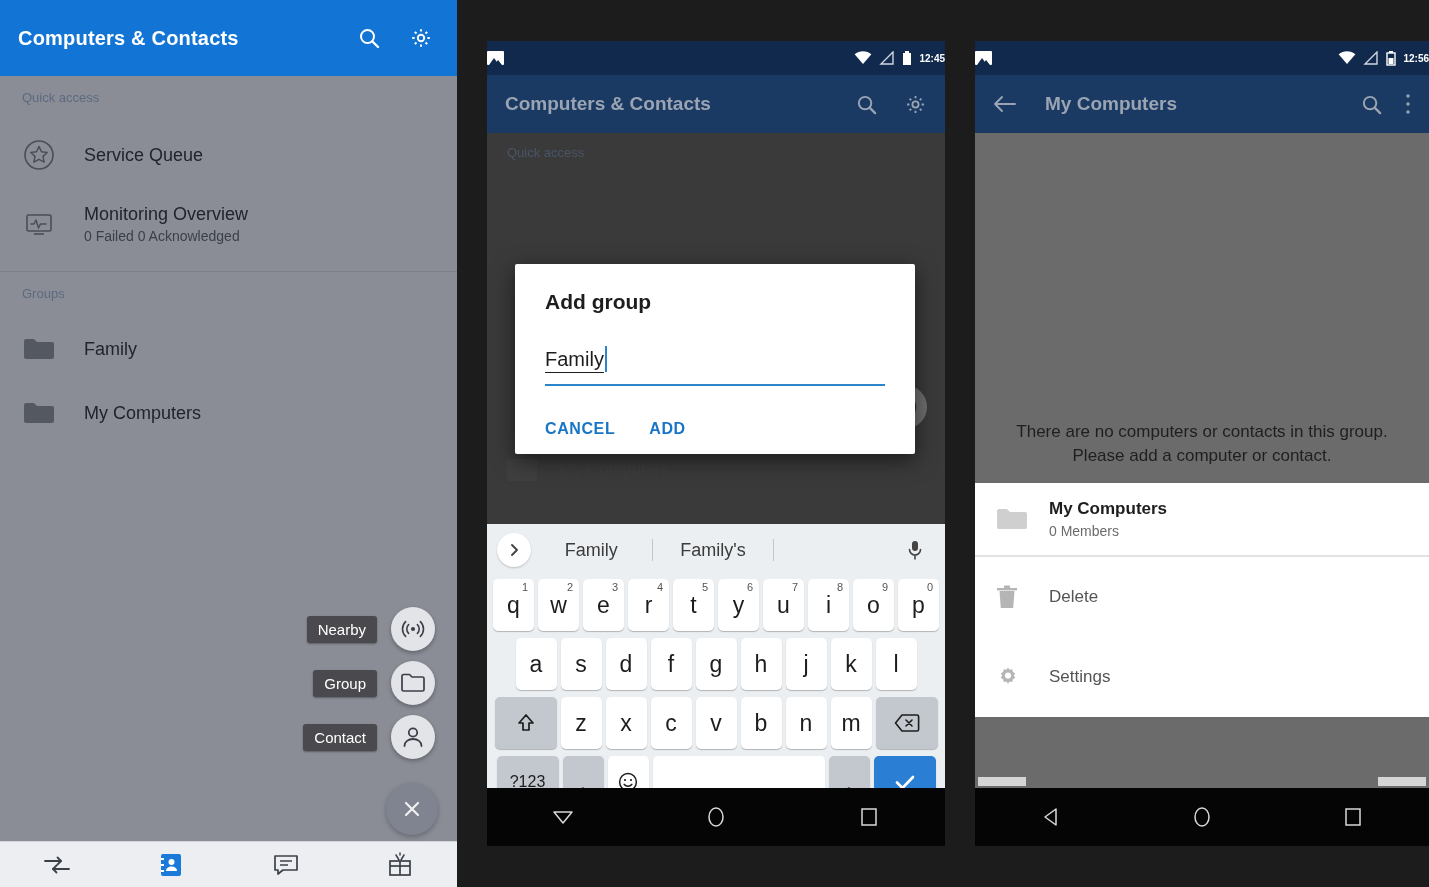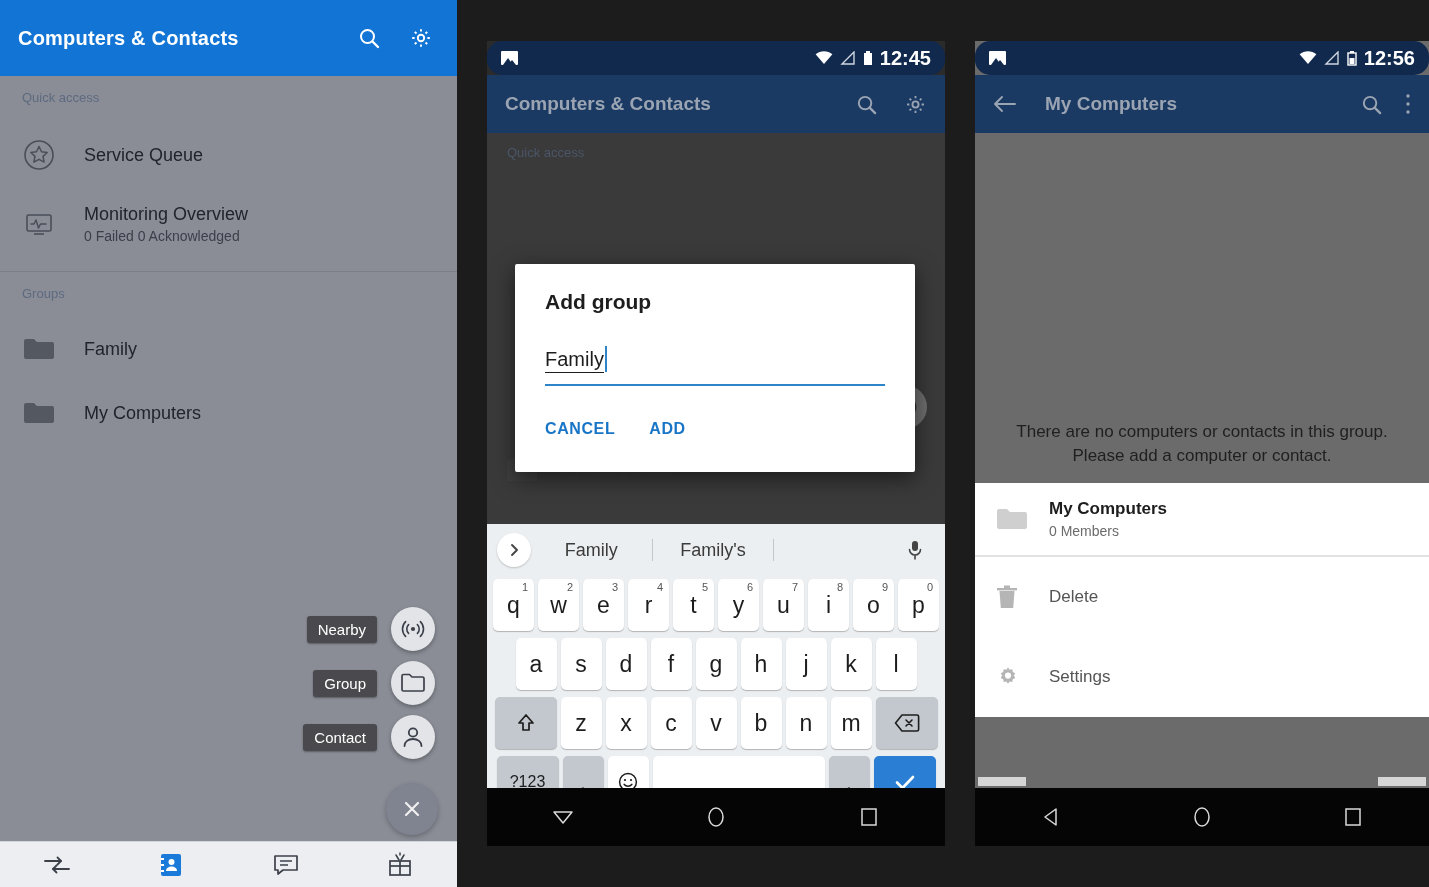--- a/index.html
+++ b/index.html
@@ -31,39 +31,39 @@
   .fab-item{display:flex;align-items:center;gap:14px;}
   .fab-lbl{background:#4a4a4e;color:#fff;font-size:15px;padding:5px 11px;border-radius:3px;white-space:nowrap;box-shadow:0 1px 2px rgba(0,0,0,.35);}
   .fab-mini{width:44px;height:44px;border-radius:50%;background:#e3e4e8;display:flex;align-items:center;justify-content:center;box-shadow:0 2px 4px rgba(0,0,0,.3);}
   .fab-close{width:52px;height:52px;border-radius:50%;background:#808390;display:flex;align-items:center;justify-content:center;margin-top:14px;margin-right:-3px;box-shadow:0 2px 5px rgba(0,0,0,.25);}
 
   .p1-bottomnav{position:absolute;left:0;bottom:0;width:457px;height:46px;background:#eceef1;border-top:1px solid #d2d5da;display:flex;align-items:center;}
   .bn-item{flex:1;display:flex;align-items:center;justify-content:center;}
 
   
   .p2{position:absolute;left:487px;top:41px;width:458px;height:805px;background:#2b2b2b;overflow:hidden;}
-  .sysbar{height:34px;background:#10294d;display:flex;align-items:center;padding:0 14px;color:#fff;font-size:20px;font-weight:bold;border-radius:15px;}
+  .sysbar{height:34px;background:#10294d;display:flex;align-items:center;padding:0 0;color:#fff;font-size:10px;font-weight:bold;}
   .sysbar .left{flex:1;display:flex;align-items:center;}
   .sysbar .right{display:flex;align-items:center;gap:7px;}
   .imgicon{width:17px;height:14px;background:#fff;border-radius:1px;position:relative;overflow:hidden;}
   .imgicon:after{content:"";position:absolute;left:2px;bottom:0;width:0;height:0;border-left:5px solid transparent;border-right:5px solid transparent;border-bottom:7px solid #10294d;}
   .imgicon:before{content:"";position:absolute;right:2px;bottom:0;width:0;height:0;border-left:4px solid transparent;border-right:4px solid transparent;border-bottom:5px solid #10294d;}
   .p2-appbar{height:58px;background:#1b3a63;display:flex;align-items:center;padding:0 18px;}
   .p2-title{flex:1;color:#9aa4b2;font-size:19px;font-weight:bold;}
   .p2-actions{display:flex;gap:26px;align-items:center;}
   .p2-content{position:relative;height:713px;background:#3a3a3a;}
   .p2-qa{font-size:13px;color:#4a5568;padding:12px 0 0 20px;}
   .p2-ghostrow{display:flex;align-items:center;padding:0 20px;height:56px;color:#2f2f2f;}
   .gfolder{width:30px;height:22px;background:#3f3f3f;border-radius:2px;}
   .gtext{margin-left:22px;font-size:17px;color:#3e3e3e;}
   .p2-fabrow{position:absolute;right:18px;top:252px;display:flex;align-items:center;gap:14px;}
   .p2-fablbl{background:#3b3b3b;color:#a9a9a9;font-size:15px;padding:5px 11px;border-radius:3px;}
   .p2-fabmini{width:44px;height:44px;border-radius:50%;background:#6e6e6e;display:flex;align-items:center;justify-content:center;}
 
-  .dlg{position:absolute;left:28px;top:131px;width:400px;background:#fff;border-radius:2px;box-shadow:0 6px 22px rgba(0,0,0,.55);padding:26px 30px 26px;}
+  .dlg{position:absolute;left:28px;top:131px;width:400px;background:#fff;border-radius:2px;box-shadow:0 6px 22px rgba(0,0,0,.55);padding:26px 30px 8px;}
   .dlg-title{font-size:21px;font-weight:bold;color:#1d1d1d;}
   .dlg-field{margin-top:32px;position:relative;height:40px;border-bottom:2px solid #2e84c8;}
   .dlg-val{font-size:20px;color:#1d1d1d;border-bottom:1px solid #1d1d1d;display:inline-block;padding-bottom:1px;}
   .caret{display:inline-block;width:2px;height:26px;background:#2e84c8;vertical-align:-6px;margin-left:1px;}
   .dlg-actions{display:flex;justify-content:flex-start;gap:34px;margin-top:34px;padding-bottom:8px;}
   .dlg-btn{color:#1976c7;font-size:16px;font-weight:bold;letter-spacing:.6px;background:none;border:none;cursor:pointer;font-family:inherit;}
 
   
   .kb{position:absolute;left:0;bottom:0;width:458px;height:322px;background:#eceff1;}
   .kb-sugg{height:52px;display:flex;align-items:center;background:#eceff1;padding:0 10px;}

